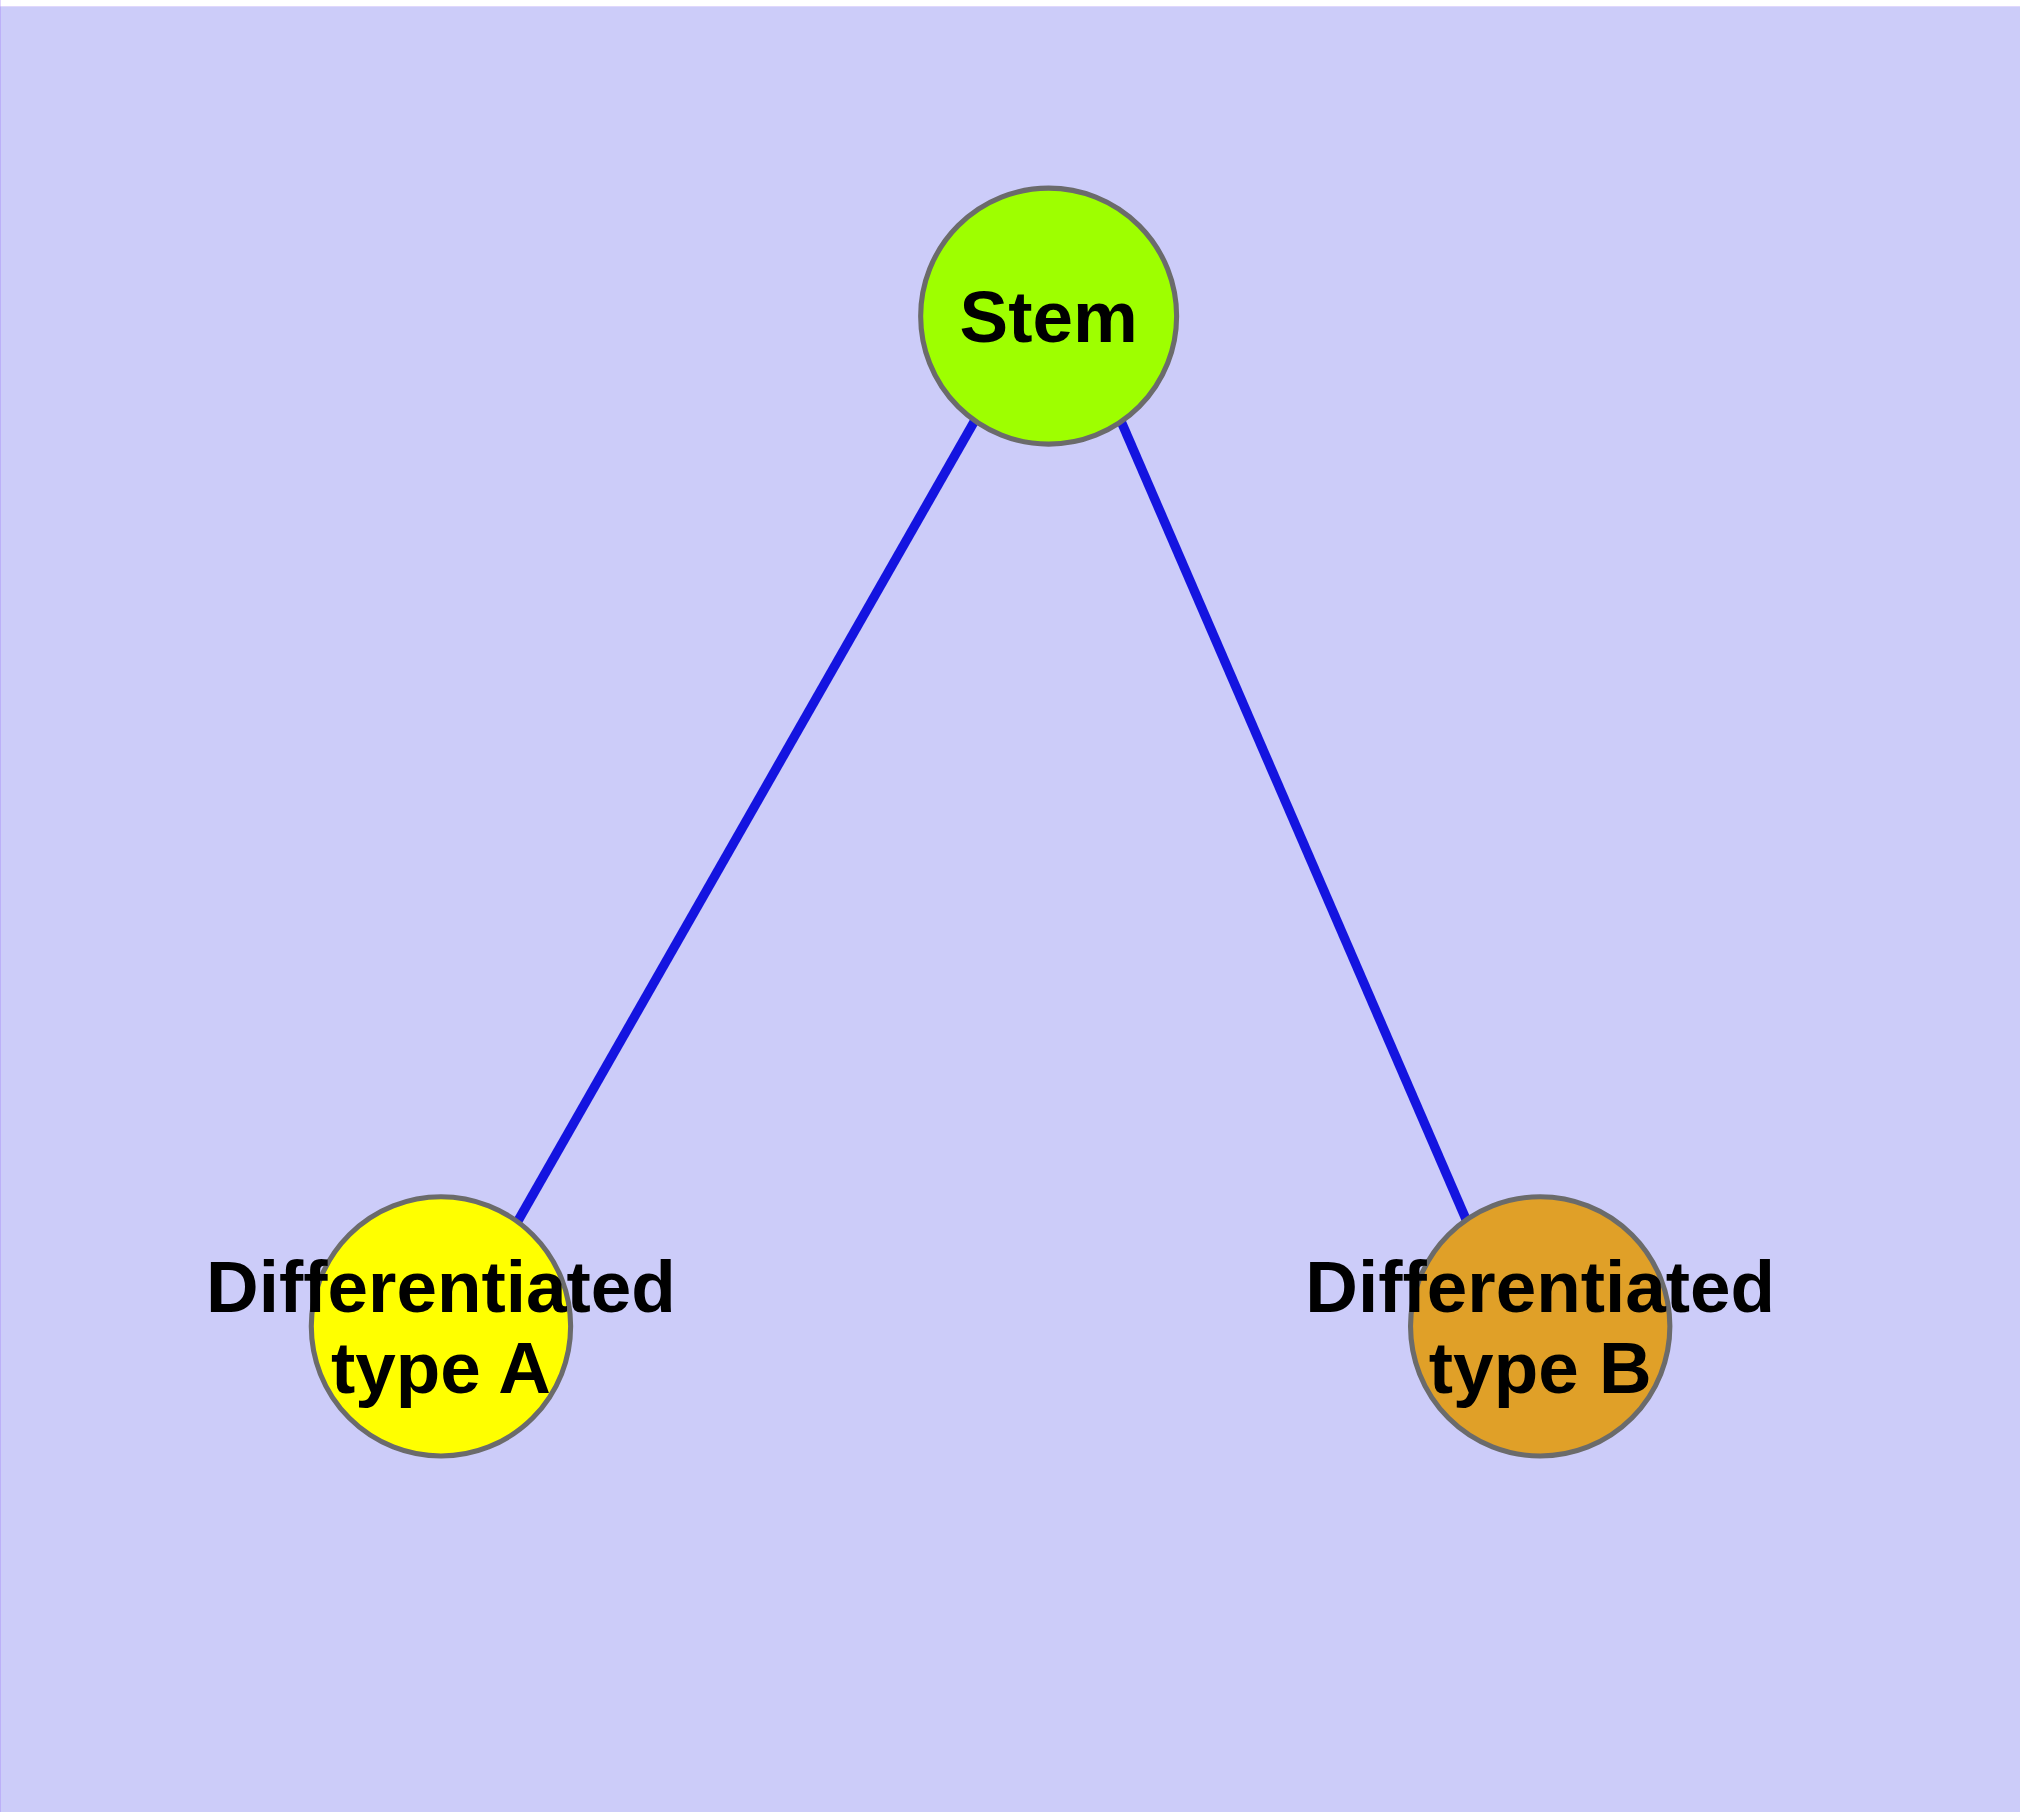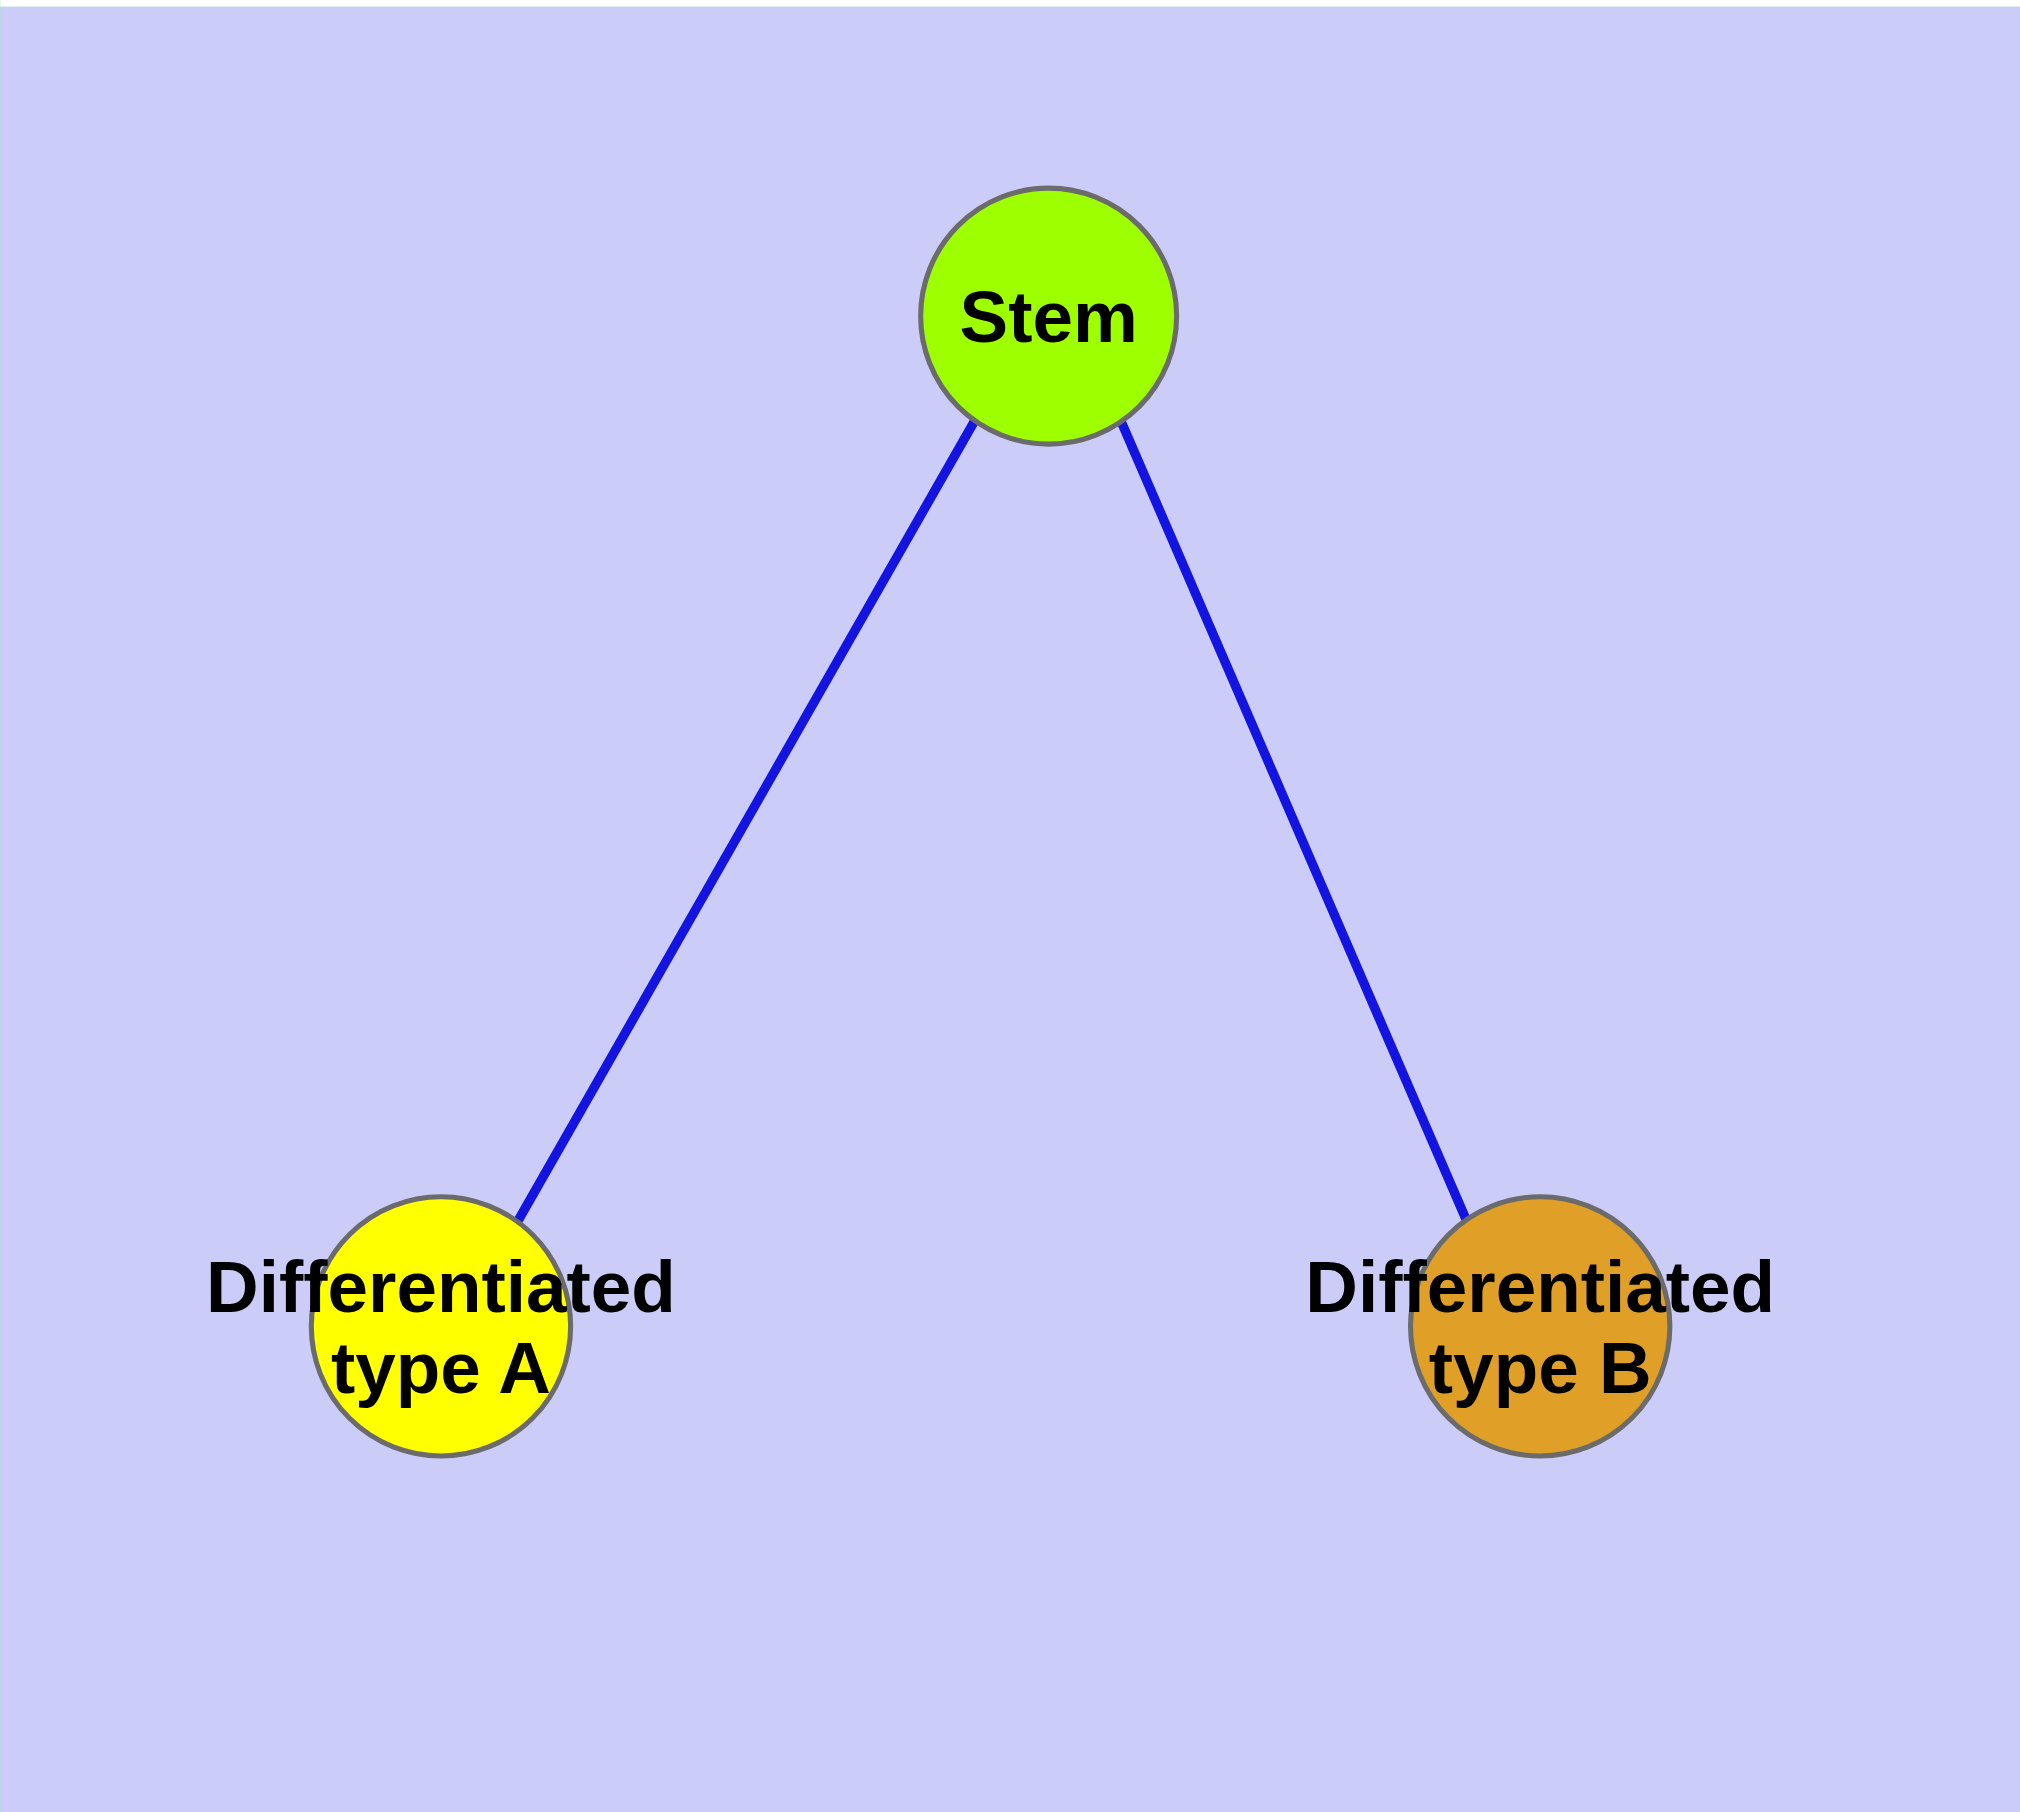--- a/index.html
+++ b/index.html
@@ -9,21 +9,21 @@
     background: #ffffff;
   }
   body {
     font-family: "Liberation Sans", sans-serif;
   }
   #canvas {
     position: relative;
     width: 2021px;
     height: 1812px;
     overflow: hidden;
-    background: #86efac;
+    background: #8b5cf6;
   }
   #graph-svg {
     position: absolute;
     left: 0;
     top: 0;
     width: 2021px;
     height: 1812px;
     display: block;
   }
   .node-label {

